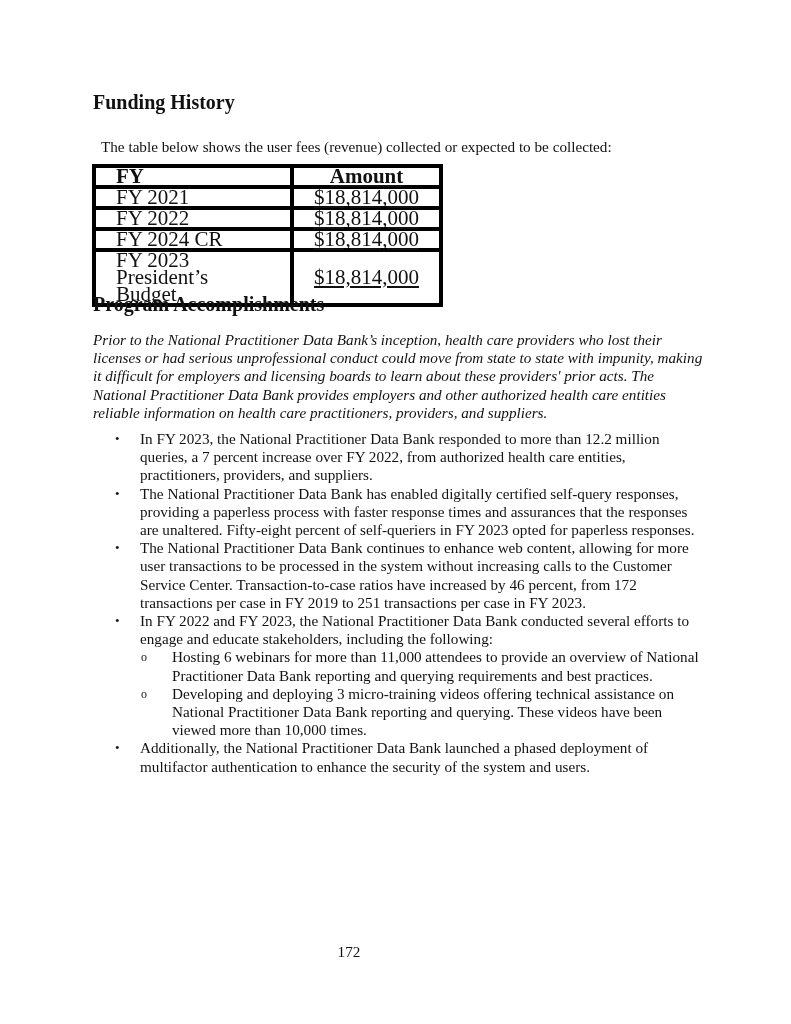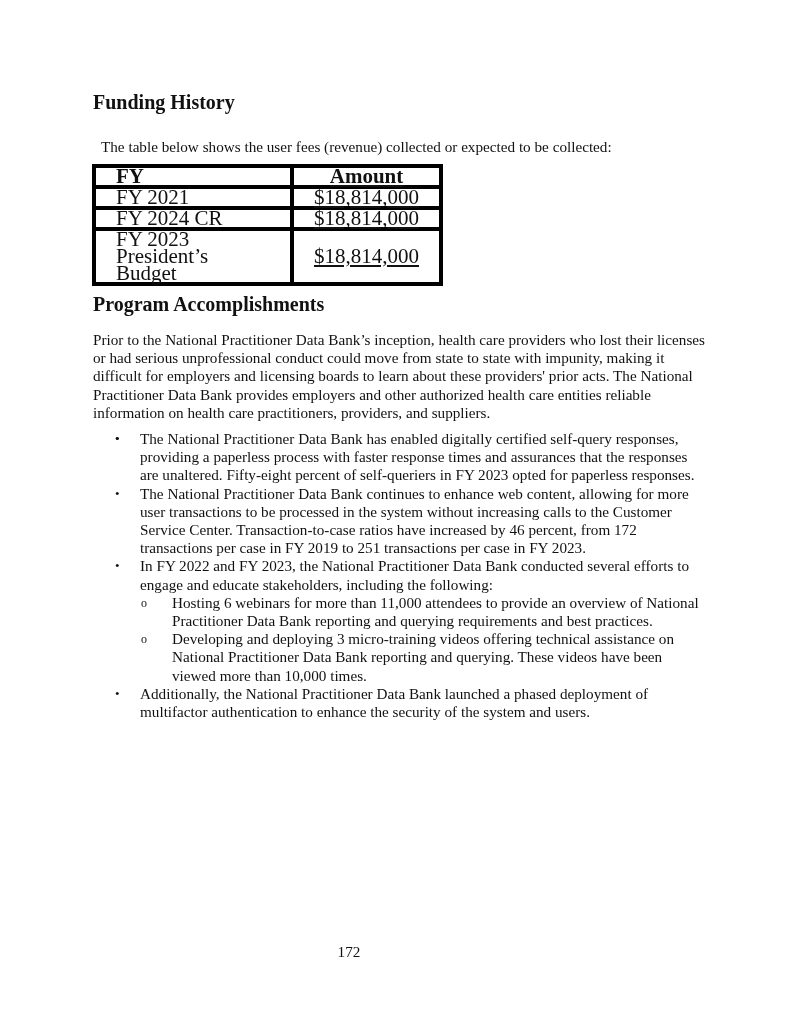--- a/index.html
+++ b/index.html
@@ -20,21 +20,21 @@
     border-collapse: collapse; width: 351px;
   }
   td, th {
     border: 4px solid #000000; padding: 0 20px; height: 17px;
     font-size: 21px; line-height: 17px; font-weight: normal;
   }
   th { font-weight: bold; }
   th.c1, td.c1 { width: 196px; text-align: left; }
   th.c2, td.c2 { text-align: center; text-decoration: underline; }
   #h-accomp { top: 295px; }
-  #para { position: absolute; left: 93px; top: 331px; width: 612px; margin: 0; }
+  #para { position: absolute; left: 93px; top: 331px; width: 612px; margin: 0; font-style: italic; }
   ul.bullets {
     position: absolute; left: 93px; top: 430px; width: 612px;
     margin: 0; padding: 0; list-style: none;
   }
   ul.bullets > li { position: relative; padding-left: 47px; }
   ul.bullets > li .dot {
     position: absolute; left: 22px; top: 0; font-size: 13px;
   }
   ul.sub { margin: 0; padding: 0; list-style: none; }
   ul.sub > li { position: relative; padding-left: 32px; }
@@ -56,36 +56,41 @@
         <th class="c1">FY</th>
         <th class="c2">Amount</th>
       </tr>
     </thead>
     <tbody>
       <tr>
         <td class="c1">FY 2021</td>
         <td class="c2">$18,814,000</td>
       </tr>
       <tr>
+        <td class="c1">FY 2022</td>
+        <td class="c2">$18,814,000</td>
+      </tr>
+      <tr>
         <td class="c1">FY 2024 CR</td>
         <td class="c2">$18,814,000</td>
       </tr>
       <tr>
         <td class="c1">FY 2023 President’s Budget</td>
         <td class="c2">$18,814,000</td>
       </tr>
     </tbody>
   </table>
 
   <h2 id="h-accomp">Program Accomplishments</h2>
   <p id="para">Prior to the National Practitioner Data Bank’s inception, health care providers who lost their licenses or had serious unprofessional conduct could move from state to state with impunity, making it difficult for employers and licensing boards to learn about these providers' prior acts. The National Practitioner Data Bank provides employers and other authorized health care entities reliable information on health care practitioners, providers, and suppliers.</p>
 
   <ul class="bullets">
     <li>
       <span class="dot">•</span>
+      <span>In FY 2023, the National Practitioner Data Bank responded to more than 12.2 million queries, a 7 percent increase over FY 2022, from authorized health care entities, practitioners, providers, and suppliers.</span>
     </li>
     <li>
       <span class="dot">•</span>
       <span>The National Practitioner Data Bank has enabled digitally certified self-query responses, providing a paperless process with faster response times and assurances that the responses are unaltered. Fifty-eight percent of self-queriers in FY 2023 opted for paperless responses.</span>
     </li>
     <li>
       <span class="dot">•</span>
       <span>The National Practitioner Data Bank continues to enhance web content, allowing for more user transactions to be processed in the system without increasing calls to the Customer Service Center. Transaction-to-case ratios have increased by 46 percent, from 172 transactions per case in FY 2019 to 251 transactions per case in FY 2023.</span>
     </li>
     <li>

